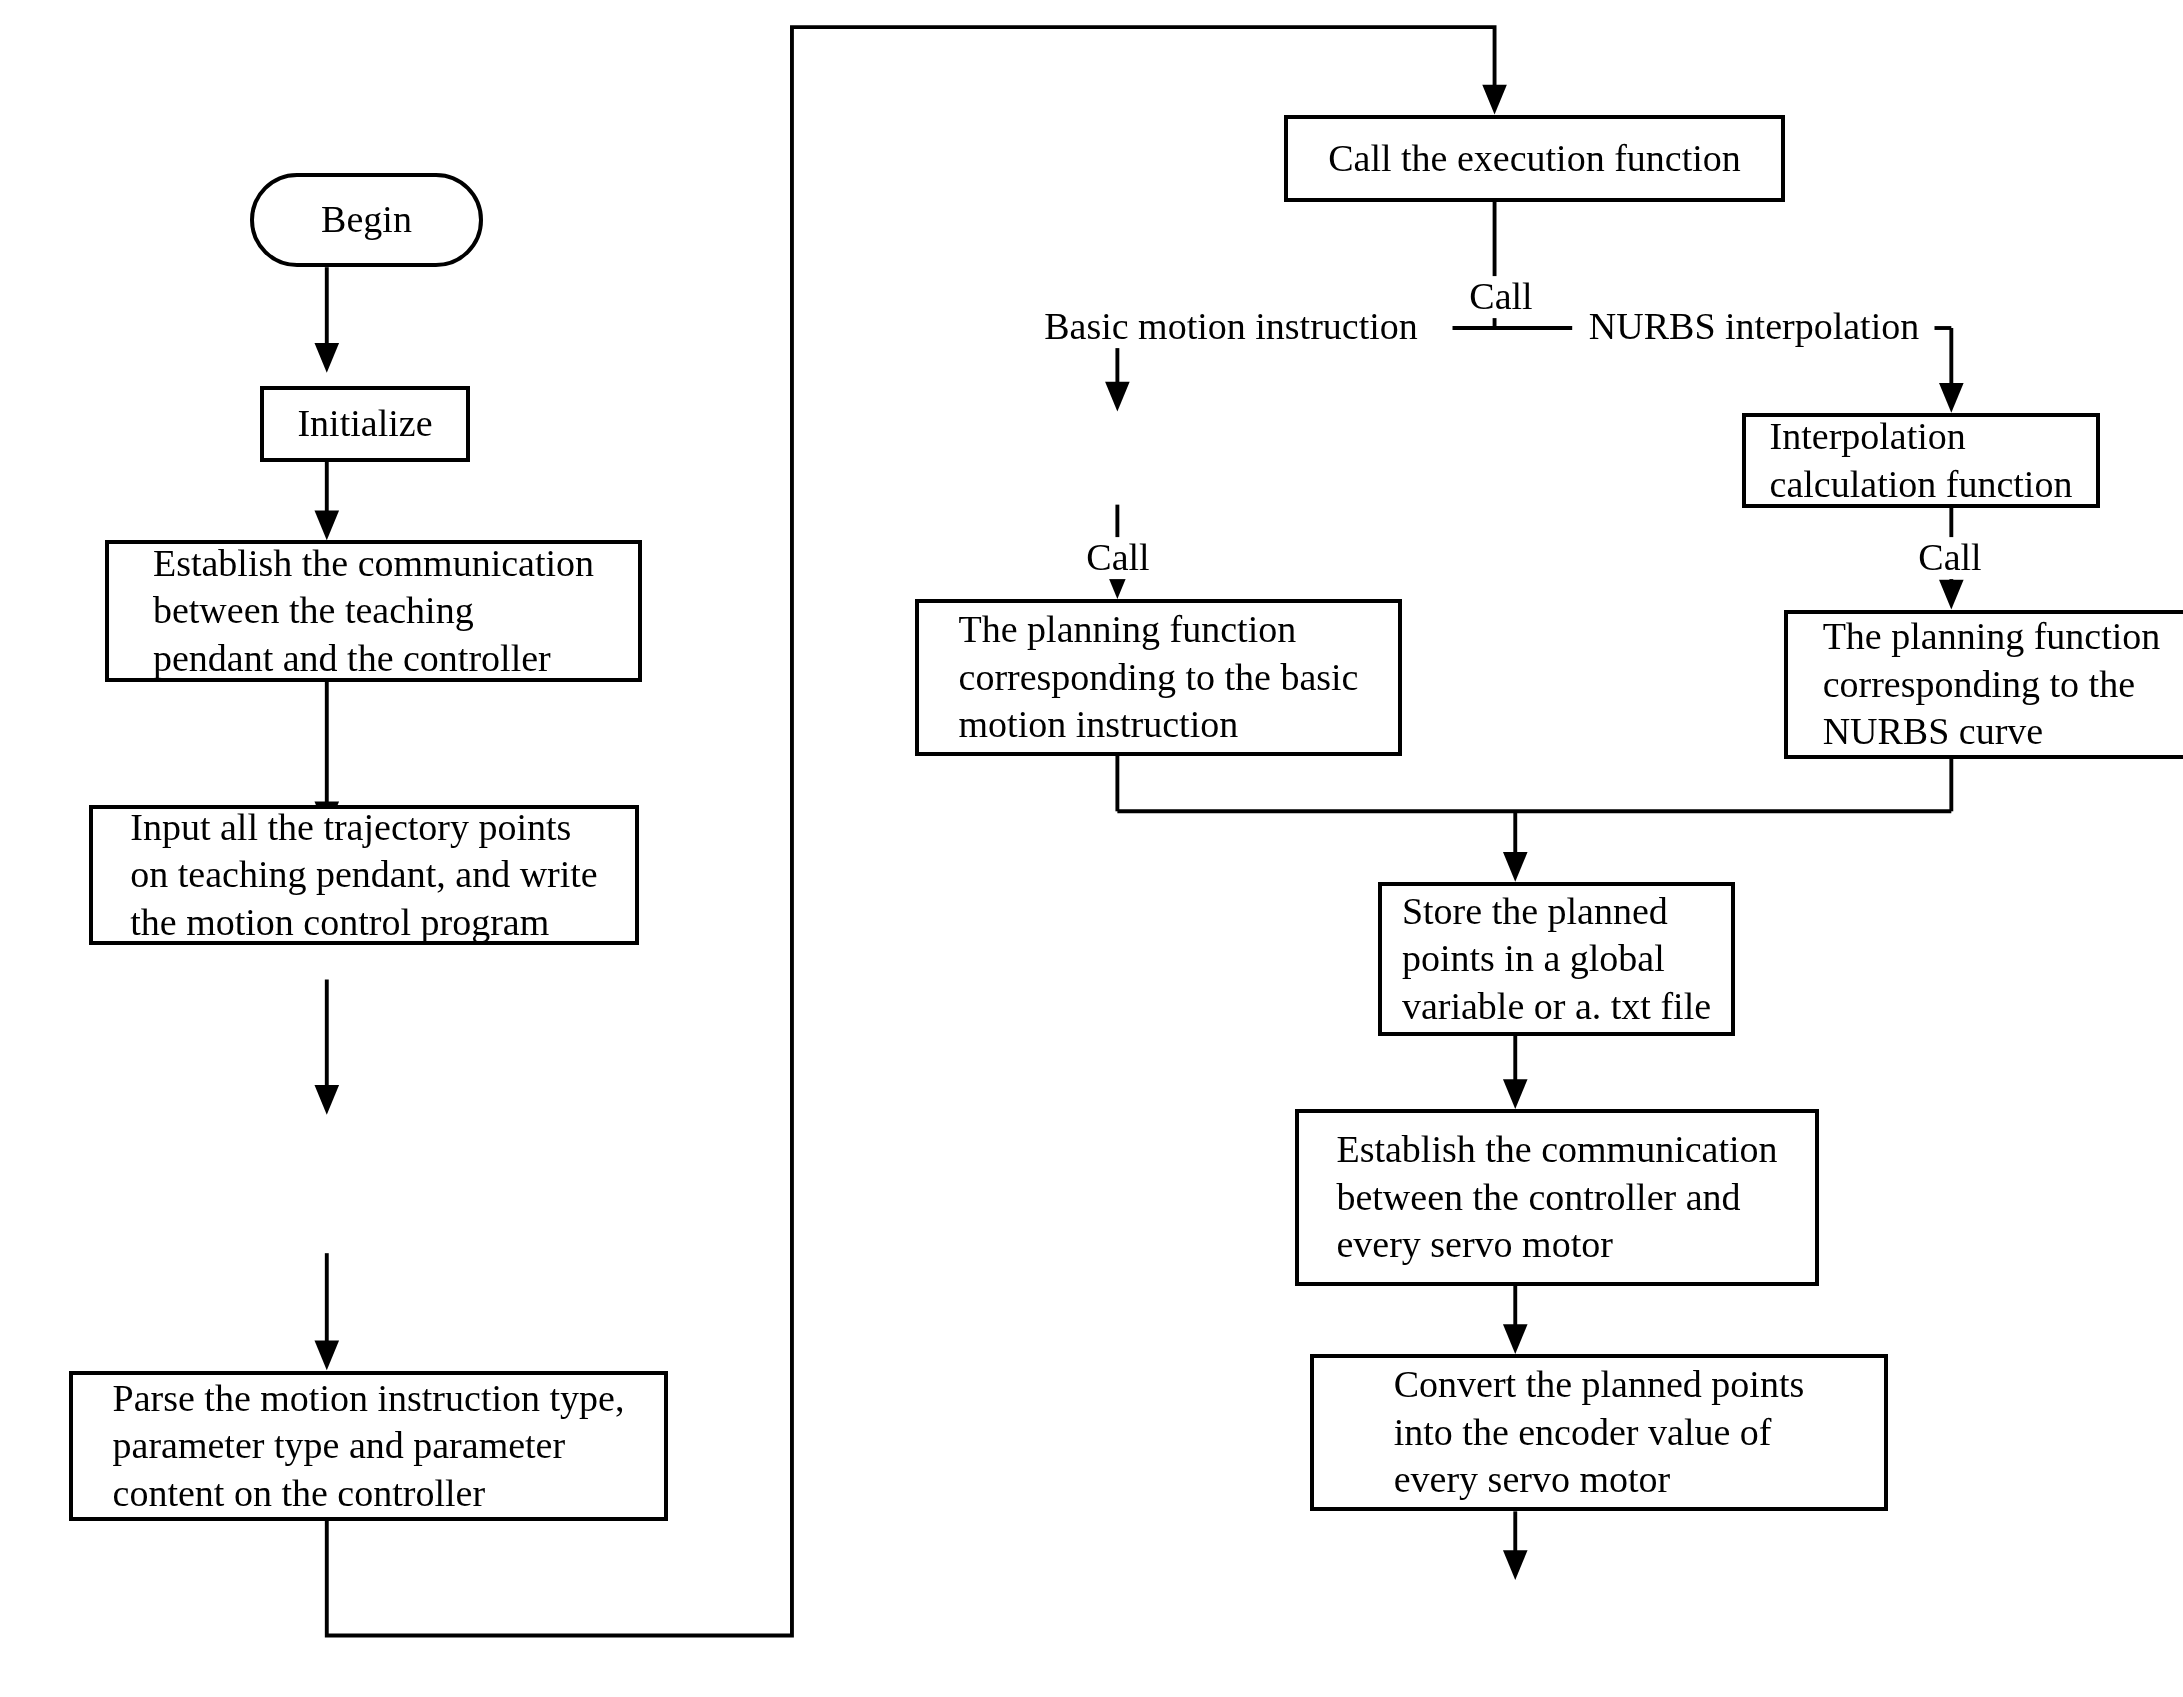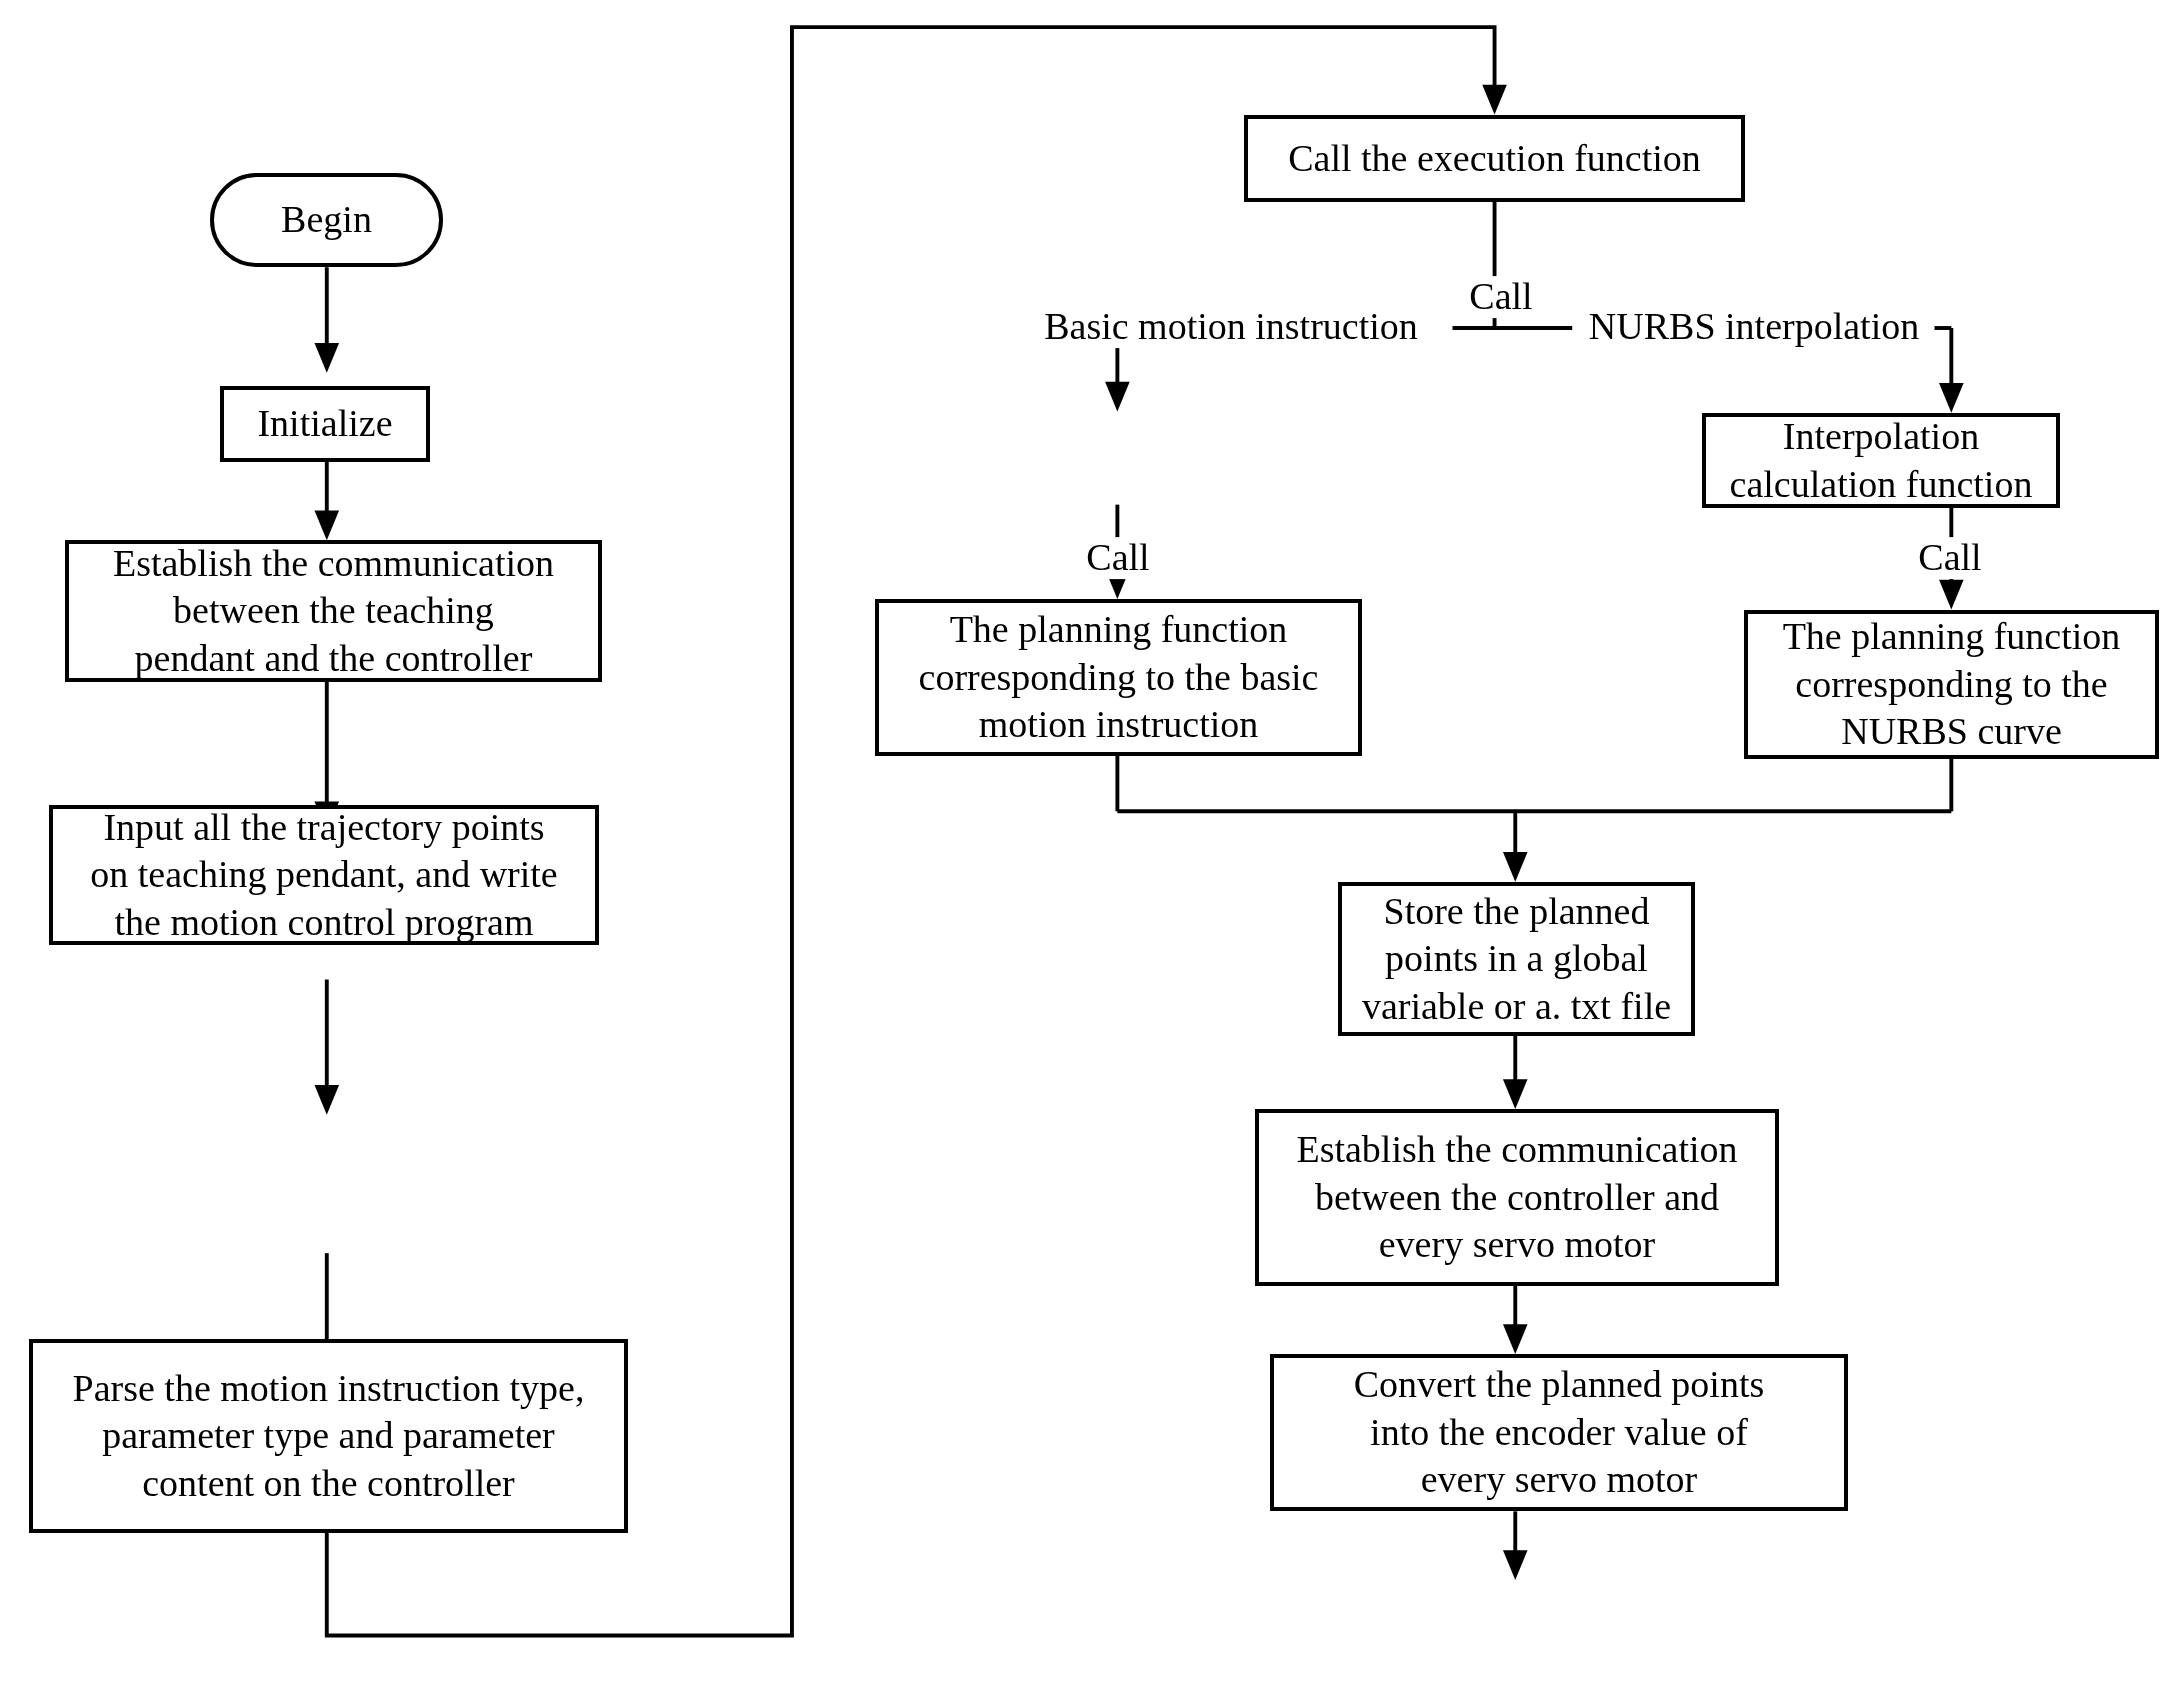--- a/index.html
+++ b/index.html
@@ -10,22 +10,21 @@
     font-family:"Liberation Serif", serif;
     color:#000;
   }
   #wires{position:absolute;left:0;top:0;width:2183px;height:1697px;}
   .node{
     position:absolute;
     box-sizing:border-box;
     border:4.5px solid #000;
     background:#fff;
     display:flex;align-items:center;justify-content:center;
-    text-align:center;
-    font-size:38px;line-height:1.25;
+    font-size:38px;line-height:1.25;margin-left:40px;
   }
   .node.oval{border-radius:52px;}
   .txt{white-space:pre;}
   .lbl{
     position:absolute;
     transform:translate(-50%,-50%);
     background:#fff;
     padding:0 5.2px;
     font-size:38px;line-height:1.1;
     white-space:pre;
@@ -126,21 +125,21 @@
 pendant and the controller</span>
   </div>
 
   <div class="node" style="left:49px;top:805px;width:550px;height:140px">
     <span class="txt">Input all the trajectory points
 on teaching pendant, and write
 the motion control program</span>
   </div>
 
 
-  <div class="node" style="left:29px;top:1339px;width:599px;height:194px">
+  <div class="node" style="left:29px;top:1371px;width:599px;height:150px">
     <span class="txt">Parse the motion instruction type,
 parameter type and parameter
 content on the controller</span>
   </div>
 
   <div class="node" style="left:1244px;top:115px;width:501px;height:87px">
     <span class="txt">Call the execution function</span>
   </div>
 
 

